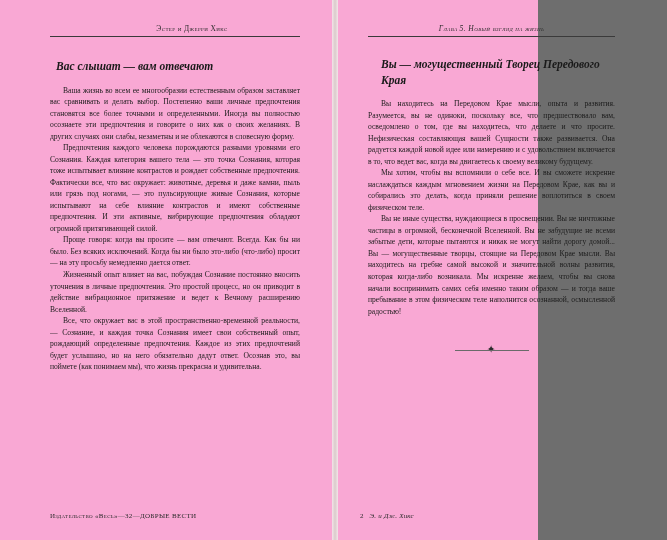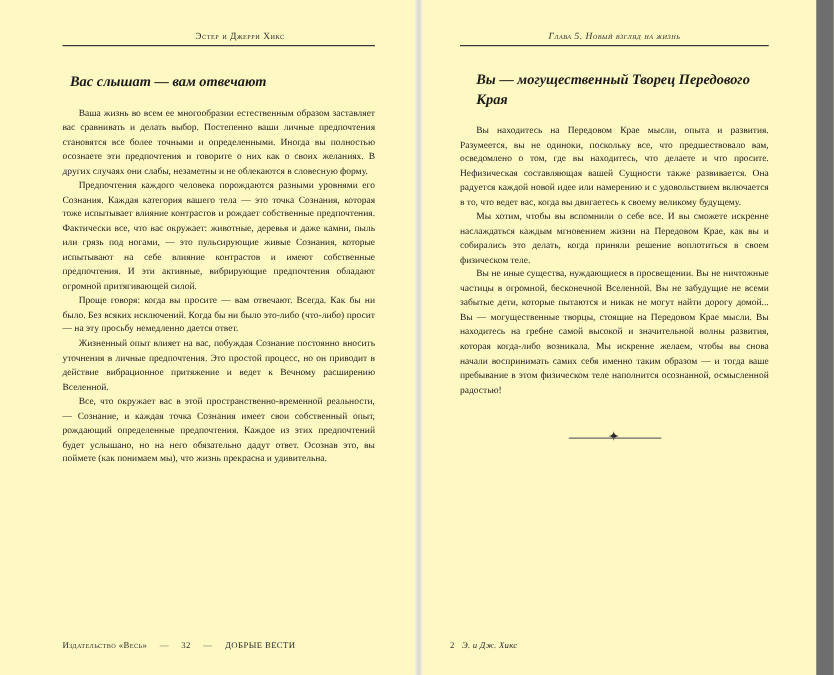--- a/index.html
+++ b/index.html
@@ -10,23 +10,23 @@
     width: 667px;
     height: 540px;
     background: #6e6e6e;
     font-family: "Liberation Serif", serif;
     overflow: hidden;
   }
   .spread {
     position: absolute;
     left: 0;
     top: 0;
-    width: 653px;
+    width: 538px;
     height: 540px;
-    background: #fef9c3;
+    background: #f9a8d4;
     box-sizing: border-box;
   }
   
   .gutter {
     position: absolute;
     left: 332px;
     top: 0;
     width: 6px;
     height: 540px;
     background: linear-gradient(to right, #f2f0ec, #d8d4cd 45%, #d8d4cd 55%, #f2f0ec);
@@ -115,21 +115,20 @@
     bottom: 20px;
     font-size: 7px;
     color: #2b2b2b;
     white-space: nowrap;
   }
   .footer.left {
     left: 50px;
     right: 34px;
     display: flex;
     align-items: center;
-    gap: 10px;
     font-variant: small-caps;
     letter-spacing: .3px;
   }
   .footer.left .dash { color: #555; }
   .footer.left .pageno { font-variant: normal; }
   .footer.right {
     left: 26px;
     font-style: italic;
     letter-spacing: .2px;
   }

